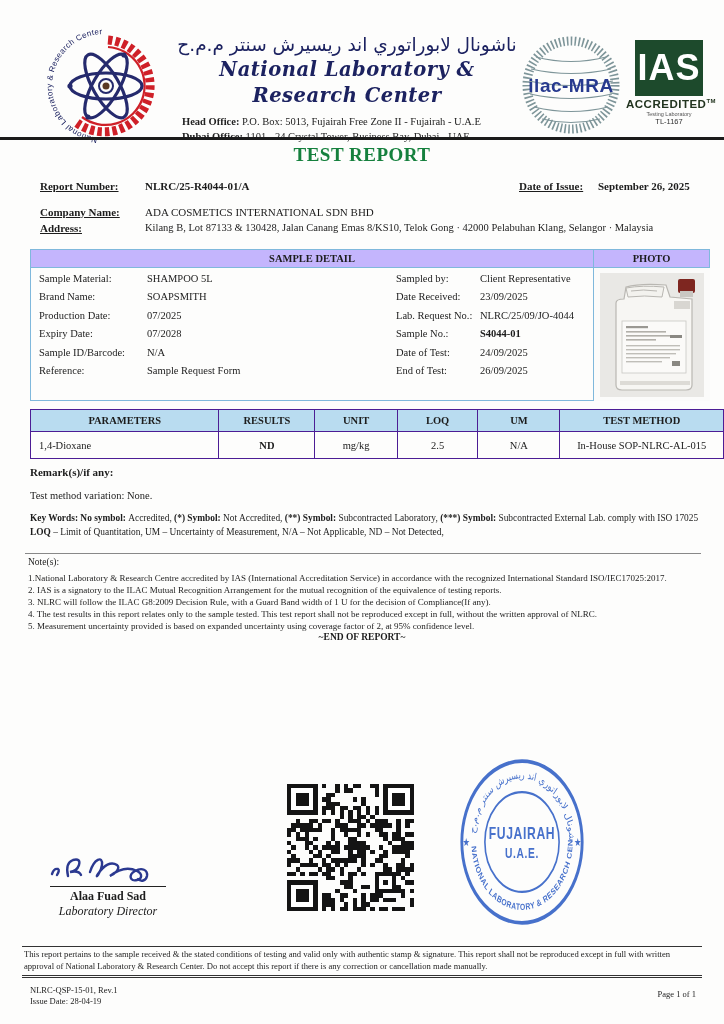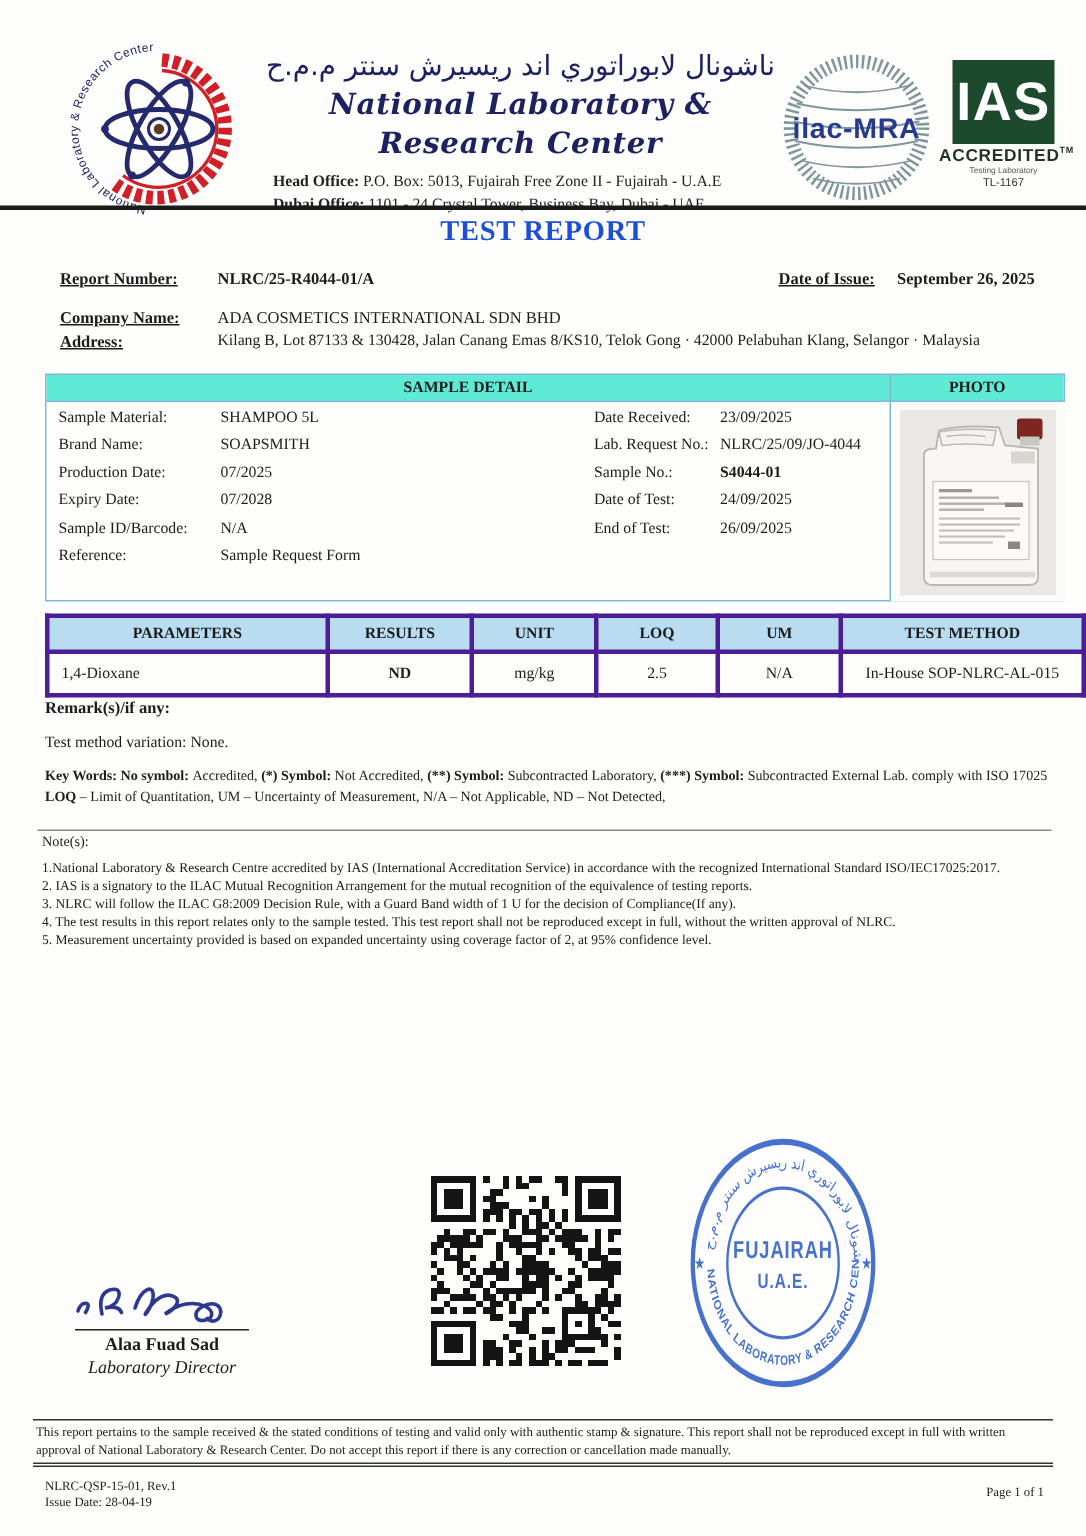--- a/index.html
+++ b/index.html
@@ -26,47 +26,47 @@
   .ias-accredited{font-family:"Liberation Sans",sans-serif;font-weight:bold;font-size:11.5px;
                   color:#22341f;letter-spacing:.5px;margin-top:2px;}
   .ias-accredited sup{font-size:6px;}
   .ias-sub1{font-family:"Liberation Sans",sans-serif;font-size:5.5px;color:#555;margin-top:1px;}
   .ias-sub2{font-family:"Liberation Sans",sans-serif;font-size:7.5px;color:#333;}
 
   .hdr-rule{position:absolute;left:0;top:137px;width:724px;height:3px;background:#1b1b1b;}
 
   
   .report-title{position:absolute;left:0;top:144px;width:724px;text-align:center;
-                font-weight:bold;font-size:19px;letter-spacing:.5px;color:#1d4ed8;}
+                font-weight:bold;font-size:19px;letter-spacing:.5px;color:#15803d;}
   .meta-line{position:absolute;left:0;top:0;width:724px;font-size:11px;}
   .m-label{position:absolute;font-weight:bold;white-space:nowrap;text-decoration:underline;}
   .m-value{position:absolute;white-space:nowrap;}
 
   
   .sd-table{position:absolute;left:30px;top:249px;width:680px;height:152px;
             border:1px solid #7fb8dc;box-sizing:border-box;}
-  .sd-header{display:flex;height:17px;background:#5eead4;border-bottom:1px solid #7fb8dc;
+  .sd-header{display:flex;height:17px;background:#c4b5fd;border-bottom:1px solid #7fb8dc;
              font-weight:bold;font-size:10.5px;line-height:17px;text-align:center;}
   .sdh-left{width:562px;}
   .sdh-right{flex:1;border-left:1px solid #7fb8dc;box-sizing:border-box;}
   .sd-body{position:relative;height:133px;}
   .sd-colL{position:absolute;left:8px;top:5px;width:352px;}
   .sd-colR{position:absolute;left:365px;top:5px;width:196px;}
   .sd-row{display:flex;height:18.4px;font-size:10.5px;align-items:flex-start;}
   .sd-colL .sd-lab{width:108px;}
   .sd-colR .sd-lab{width:84px;}
   .sd-val-bold{font-weight:bold;}
   .sd-photo{position:absolute;left:562px;top:0;width:117px;height:133px;
             border-left:1px solid #7fb8dc;box-sizing:border-box;
             display:flex;align-items:center;justify-content:center;background:#fbfbfa;}
 
   
   .res-table{position:absolute;left:30px;top:409px;border-collapse:collapse;
              font-size:10.5px;}
-  .res-table th,.res-table td{border:3px solid #4c1d95;text-align:center;padding:0 3px;}
+  .res-table th,.res-table td{border:1px solid #4c1d95;text-align:center;padding:0 3px;}
   .res-table th{background:#b9dcf0;height:21px;font-size:10.5px;}
   .res-table td{height:26px;}
   .res-table td.first{text-align:left;padding-left:8px;}
   .res-bold{font-weight:bold;}
 
   
   .remarks-title{position:absolute;left:30px;top:466px;font-weight:bold;font-size:11px;}
   .remark-var{position:absolute;left:30px;top:490px;font-size:10.5px;}
   .kw-line{position:absolute;left:30px;top:513px;width:684px;font-size:9.4px;white-space:nowrap;}
   .kw-line .bld{font-weight:bold;}
@@ -192,20 +192,24 @@
         <div class="sd-row">
             <span class="sd-lab">Sample ID/Barcode:</span>
             <span class="sd-val">N/A</span>
           </div>
         <div class="sd-row">
             <span class="sd-lab">Reference:</span>
             <span class="sd-val">Sample Request Form</span>
           </div>
       </div>
       <div class="sd-colR">
+        <div class="sd-row">
+            <span class="sd-lab">Sampled by:</span>
+            <span class="sd-val">Client Representative</span>
+          </div>
         <div class="sd-row">
             <span class="sd-lab">Date Received:</span>
             <span class="sd-val">23/09/2025</span>
           </div>
         <div class="sd-row">
             <span class="sd-lab">Lab. Request No.:</span>
             <span class="sd-val">NLRC/25/09/JO-4044</span>
           </div>
         <div class="sd-row">
             <span class="sd-lab">Sample No.:</span>
@@ -280,20 +284,21 @@
 
   <div class="note-rule"></div>
   <div class="notes-title">Note(s):</div>
   <div class="notes-list">
     <div>1.National Laboratory &amp; Research Centre accredited by IAS (International Accreditation Service) in accordance with the recognized International Standard ISO/IEC17025:2017.</div>
     <div>2. IAS is a signatory to the ILAC Mutual Recognition Arrangement for the mutual recognition of the equivalence of testing reports.</div>
     <div>3. NLRC will follow the ILAC G8:2009 Decision Rule, with a Guard Band width of 1 U for the decision of Compliance(If any).</div>
     <div>4. The test results in this report relates only to the sample tested. This test report shall not be reproduced except in full, without the written approval of NLRC.</div>
     <div>5. Measurement uncertainty provided is based on expanded uncertainty using coverage factor of 2, at 95% confidence level.</div>
   </div>
+  <div class="end-marker">~END OF REPORT~</div>
 
   <svg class="abs" style="left:40px;top:836px;" width="160" height="52" viewBox="0 0 160 52">
     <g fill="none" stroke="#2b3990" stroke-width="2.4" stroke-linecap="round">
       <path d="M 12 38 q 2 -6 6 -5 q 2 1 -1 6"></path>
       <path d="M 28 40 q -3 -13 5 -16 q 8 -2 6 5 q -2 6 -9 7 q 9 -2 11 3"></path>
       <path d="M 50 36 c 4 -13 13 -17 12 -7 c -1 8 -8 15 -4 9 c 6 -9 13 -13 19 -9 c 4 3 -2 9 -7 11 c 9 -7 19 -9 27 -5 c 6 3 5 8 0 9 c -7 2 -9 -5 -2 -9 c 7 -4 13 -1 12 5 c -1 5 -6 6 -9 3"></path>
     </g>
   </svg>
   <div class="sig-line"></div>
   <div class="sig-name">Alaa Fuad Sad</div>

